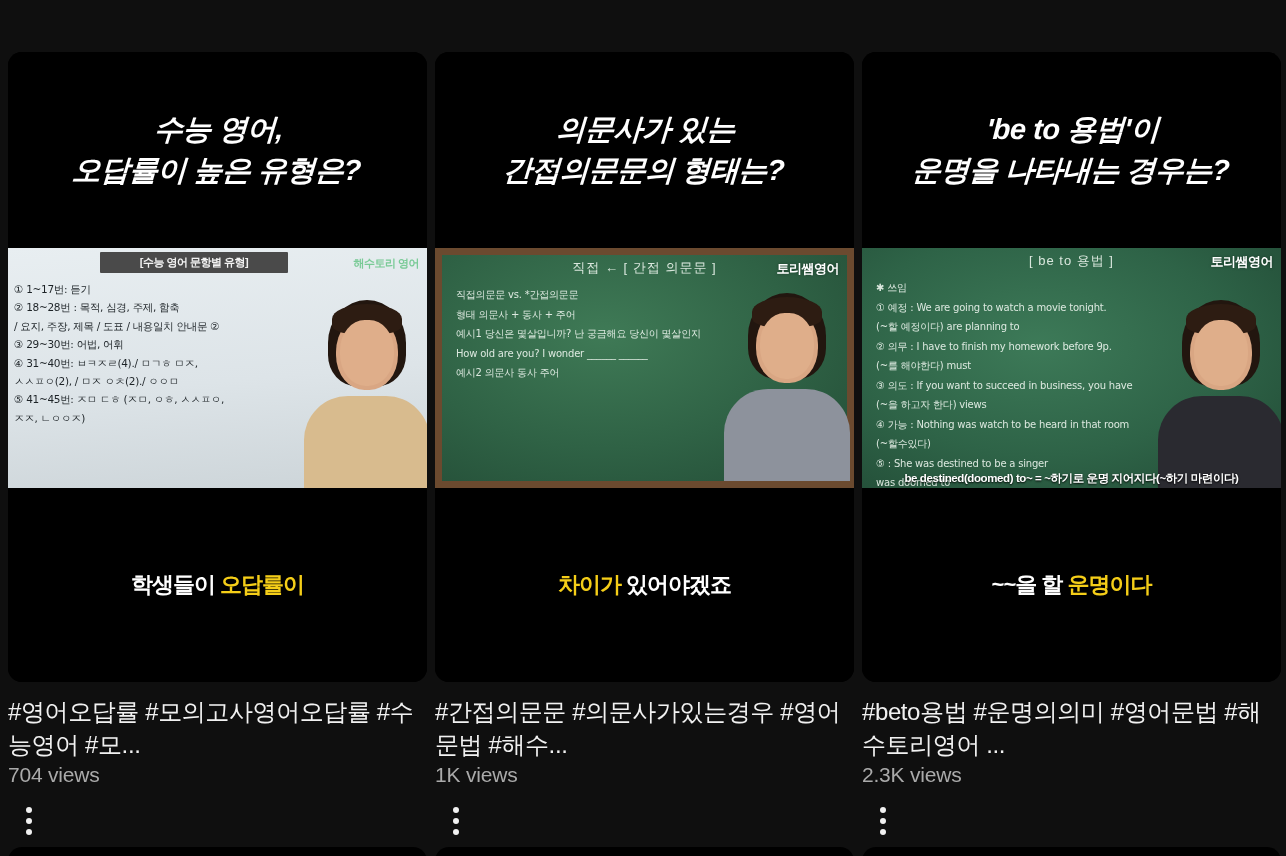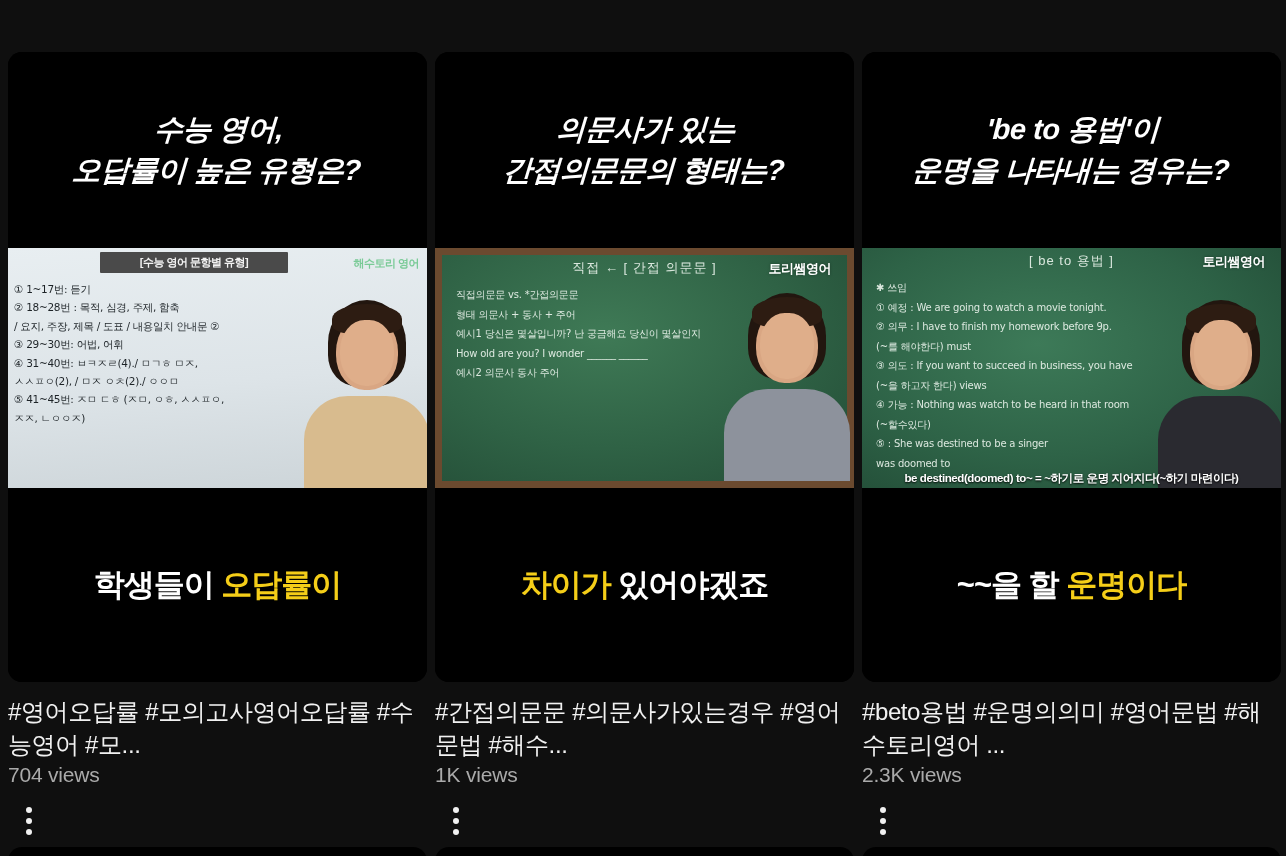--- a/index.html
+++ b/index.html
@@ -63,21 +63,21 @@
     line-height: 1.42;
     letter-spacing: -0.5px;
     text-shadow: 0 2px 5px rgba(0,0,0,.85);
     padding: 0 10px;
     transform: skewX(-3deg);
   }
 
   .caption {
     font-weight: bold;
     text-align: right;
-    font-size: 31px;
+    font-size: 22px;
     line-height: 1.2;
     letter-spacing: -1px;
     color: #fff;
     text-shadow: 0 2px 4px rgba(0,0,0,.9);
     padding: 0 8px;
     white-space: nowrap;
   }
   .caption .hl { color: #f5ce18; }
 
   
@@ -133,21 +133,21 @@
   
   .board-green {
     width: 100%; height: 100%;
     background: radial-gradient(ellipse at 40% 35%, #3f7a56 0%, #2f6245 55%, #234c36 100%);
     position: relative;
     border: 7px solid #6b4a2f;
   }
   .board-green.no-frame { border: none; background: radial-gradient(ellipse at 42% 40%, #3d7a58 0%, #2e6347 55%, #214a35 100%); }
   .cb-mark {
     position: absolute;
-    right: 16px; top: 5px;
+    right: 8px; top: 5px;
     color: #ffffff;
     font-size: 13px;
     font-weight: bold;
     letter-spacing: -0.5px;
     text-shadow: 0 0 3px rgba(0,0,0,.4);
   }
   .cb-title {
     position: absolute;
     left: 0; right: 0; top: 4px;
     text-align: center;
@@ -398,20 +398,21 @@
           </div>
         </div>
 
         <div class="still">
           <div class="board-green no-frame">
             <div class="cb-mark">토리쌤영어</div>
             <div class="cb-title">[ be to 용법 ]</div>
             <div class="cb-lines">
               <div>✱ 쓰임</div>
               <div>① 예정      : We are going to watch a movie tonight.</div>
+              <div>(~할 예정이다)      are planning to</div>
               <div>② 의무      : I have to finish my homework before 9p.</div>
               <div>(~를 해야한다)       must</div>
               <div>③ 의도      : If you want to succeed in business, you have</div>
               <div>(~을 하고자 한다)      views</div>
               <div>④ 가능      : Nothing was watch to be heard in that room</div>
               <div>(~할수있다)</div>
               <div>⑤           : She was destined to be a singer</div>
               <div>                was doomed to</div>
             </div>
             <div class="person right">

